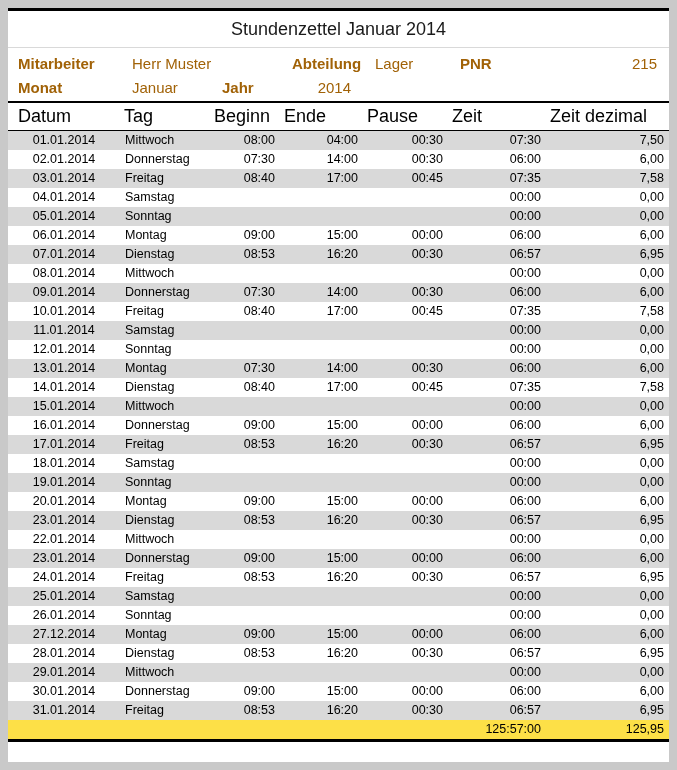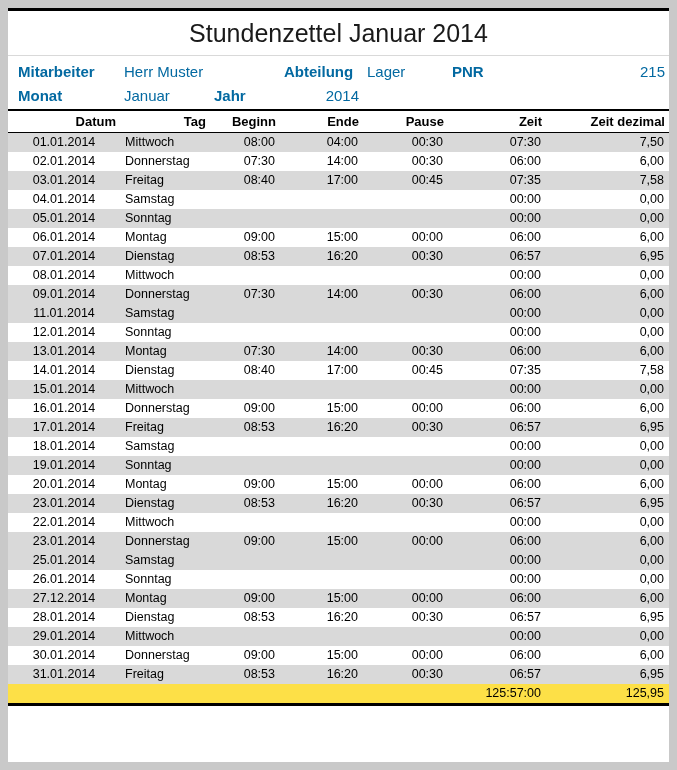--- a/index.html
+++ b/index.html
@@ -13,48 +13,48 @@
   .page {
     width: 661px;
     height: 754px;
     margin: 8px auto 8px;
     background: #ffffff;
     border-top: 3px solid #000000;
     overflow: hidden;
   }
   .title {
     text-align: center;
-    font-size: 25px;
+    font-size: 18px;
     color: #1a1a1a;
     padding: 8px 0 7px;
     border-bottom: 1px solid #d9d9d9;
   }
   table { border-collapse: collapse; width: 100%; table-layout: fixed; }
   .info-table { margin-top: 3px; }
   .info-table td {
     font-size: 15px;
-    color: #0369a1;
+    color: #a16207;
     height: 24px;
-    padding: 1px 4px;
+    padding: 1px 12px;
     white-space: nowrap;
     overflow: hidden;
   }
   .info-table td:first-child { padding-left: 10px; }
   .bold { font-weight: bold; }
   .right { text-align: right; }
 
   .main-table { margin-top: 2px; }
   .main-table thead tr {
     border-top: 2px solid #000000;
     border-bottom: 1px solid #000000;
   }
   .main-table th {
-    font-size: 13px;
-    font-weight: bold;
-    text-align: right;
+    font-size: 18px;
+    font-weight: normal;
+    text-align: left;
     padding: 3px 4px;
     white-space: nowrap;
   }
   .main-table th:first-child { padding-left: 10px; }
   .main-table td {
     font-size: 12.5px;
     color: #000;
     height: 19px;
     line-height: 19px;
     padding: 0 5px;
@@ -209,20 +209,29 @@
         </tr>
         <tr class="stripe">
           <td class="c0">09.01.2014</td>
           <td class="c1">Donnerstag</td>
           <td class="c2">07:30</td>
           <td class="c3">14:00</td>
           <td class="c4">00:30</td>
           <td class="c5">06:00</td>
           <td class="c6">6,00</td>
         </tr>
+        <tr>
+          <td class="c0">10.01.2014</td>
+          <td class="c1">Freitag</td>
+          <td class="c2">08:40</td>
+          <td class="c3">17:00</td>
+          <td class="c4">00:45</td>
+          <td class="c5">07:35</td>
+          <td class="c6">7,58</td>
+        </tr>
         <tr class="stripe">
           <td class="c0">11.01.2014</td>
           <td class="c1">Samstag</td>
           <td class="c2"></td>
           <td class="c3"></td>
           <td class="c4"></td>
           <td class="c5">00:00</td>
           <td class="c6">0,00</td>
         </tr>
         <tr>
@@ -325,20 +334,29 @@
           <td class="c6">0,00</td>
         </tr>
         <tr class="stripe">
           <td class="c0">23.01.2014</td>
           <td class="c1">Donnerstag</td>
           <td class="c2">09:00</td>
           <td class="c3">15:00</td>
           <td class="c4">00:00</td>
           <td class="c5">06:00</td>
           <td class="c6">6,00</td>
+        </tr>
+        <tr>
+          <td class="c0">24.01.2014</td>
+          <td class="c1">Freitag</td>
+          <td class="c2">08:53</td>
+          <td class="c3">16:20</td>
+          <td class="c4">00:30</td>
+          <td class="c5">06:57</td>
+          <td class="c6">6,95</td>
         </tr>
         <tr class="stripe">
           <td class="c0">25.01.2014</td>
           <td class="c1">Samstag</td>
           <td class="c2"></td>
           <td class="c3"></td>
           <td class="c4"></td>
           <td class="c5">00:00</td>
           <td class="c6">0,00</td>
         </tr>

